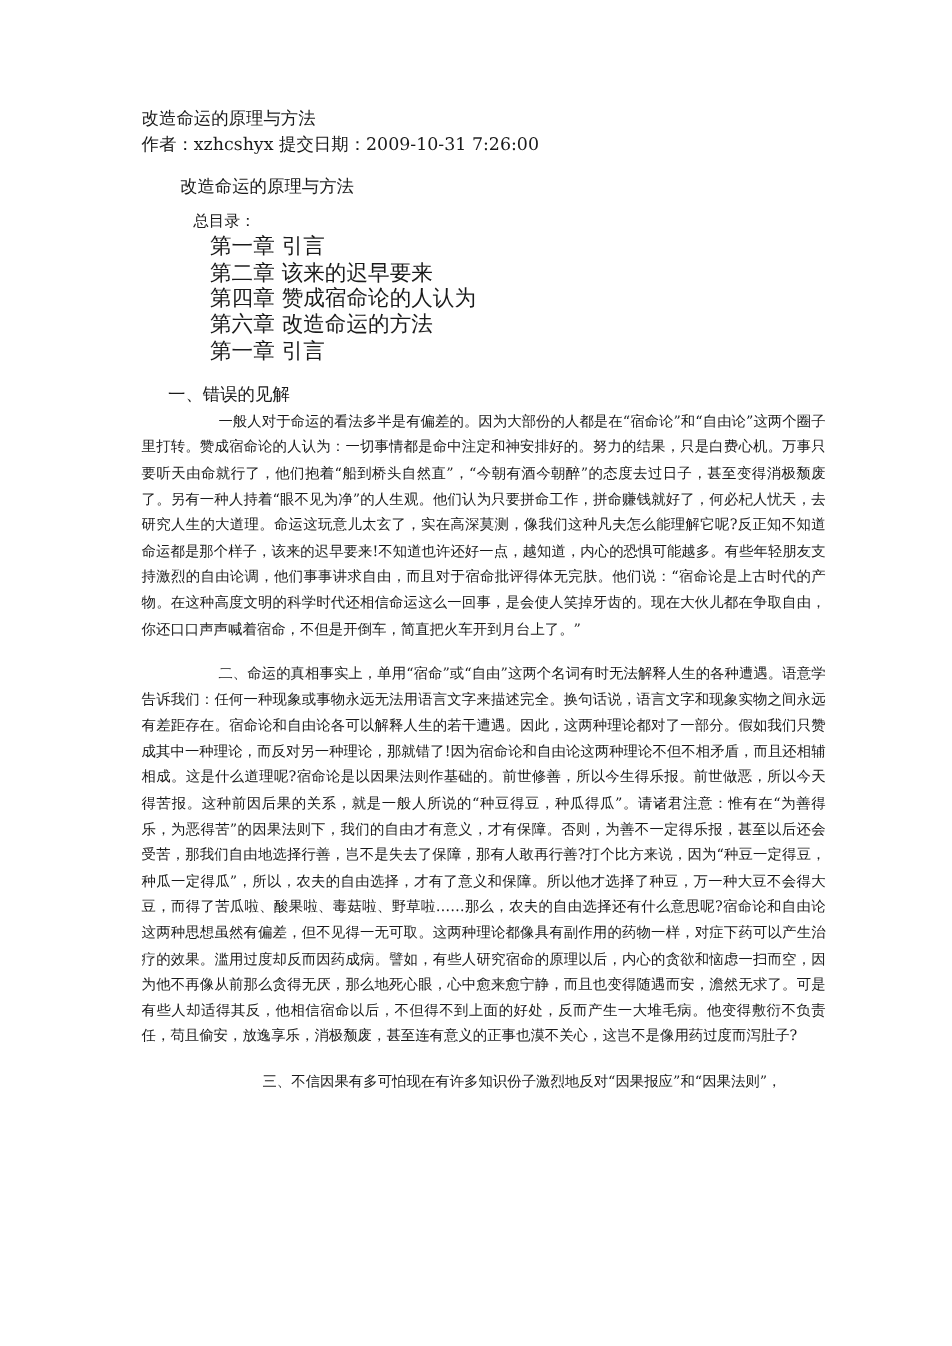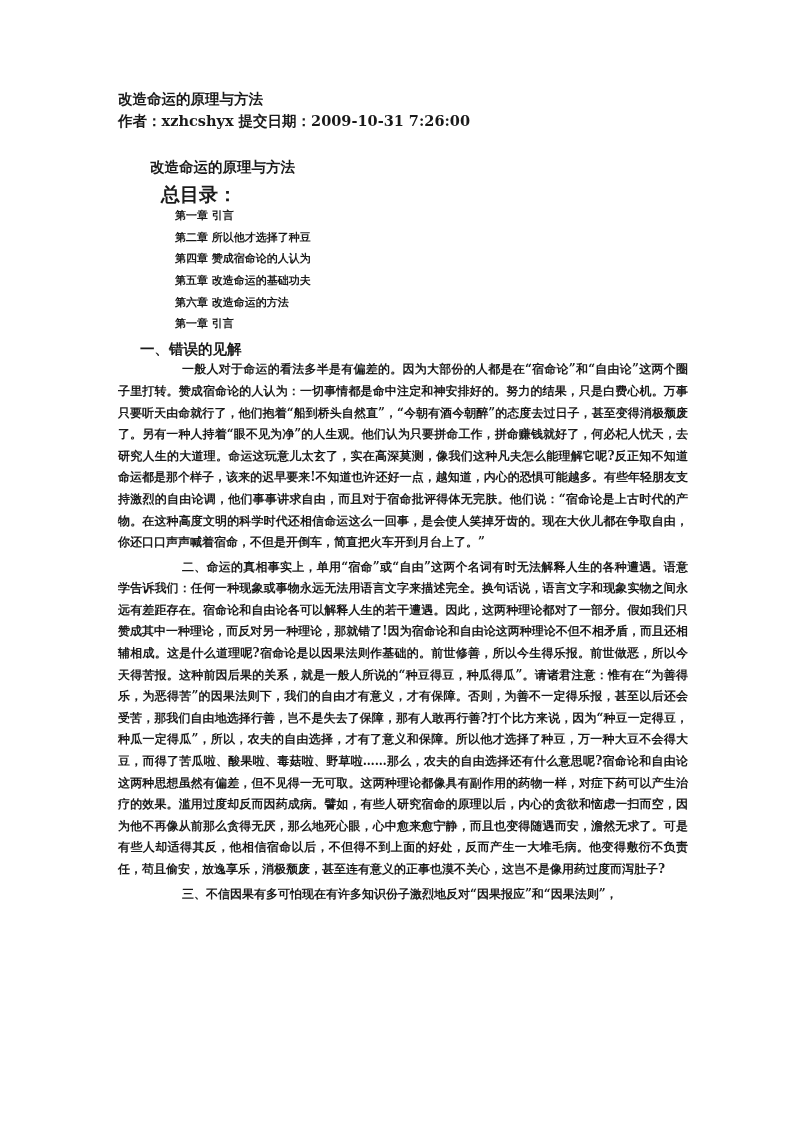--- a/index.html
+++ b/index.html
@@ -15,105 +15,103 @@
     overflow: hidden;
     position: relative;
   }
   .page {
     position: absolute;
     left: 0;
     top: 0;
     width: 793px;
     height: 951px;
     background: #ffffff;
-    font-weight: bold;
   }
   .content {
     position: absolute;
     left: 118px;
     top: 88px;
     width: 570px;
   }
 
   
   .doc-title {
     font-size: 14.5px;
     line-height: 22px;
     white-space: nowrap;
   }
   .byline {
     font-size: 14.5px;
     line-height: 22px;
     white-space: nowrap;
-    margin-bottom: 24px;
+    margin-bottom: 14px;
   }
 
   
   .toc {
     margin-top: 6px;
   }
   .toc-heading {
     font-size: 14.5px;
     line-height: 21.6px;
     padding-left: 32px;
     white-space: nowrap;
   }
   .toc-label {
-    font-size: 19px;
+    font-size: 13px;
     line-height: 21.6px;
     padding-left: 43px;
     white-space: nowrap;
   }
   .toc-item {
-    font-size: 11px;
+    font-size: 18px;
     line-height: 21.6px;
     padding-left: 57px;
     white-space: nowrap;
   }
 
   
   .section {
-    margin-top: 3px;
+    margin-top: 16px;
   }
   .section-heading {
     font-size: 14.5px;
     line-height: 21.6px;
     padding-left: 22px;
     white-space: nowrap;
   }
   .para {
     font-size: 12px;
     line-height: 21.6px;
     text-align: justify;
     text-justify: inter-ideograph;
     text-indent: 64px;
     margin: 0;
     word-break: break-all;
   }
   .para-last {
-    text-align: left;
+    text-align: center;
   }
 </style>
 </head>
 <body>
 
 <div class="page">
   <div class="content">
 
     <div class="doc-title">改造命运的原理与方法</div>
     <div class="byline">作者：xzhcshyx  提交日期：2009-10-31 7:26:00</div>
 
     <div class="toc-heading">改造命运的原理与方法</div>
 
     <div class="toc">
       <div class="toc-label">总目录：</div>
       <div class="toc-item">第一章  引言</div>
-      <div class="toc-item">第二章  所以他才选择了种豆</div>
+      <div class="toc-item">第二章  该来的迟早要来</div>
       <div class="toc-item">第四章  赞成宿命论的人认为</div>
-      <div class="toc-item">第五章  改造命运的基础功夫</div>
       <div class="toc-item">第六章  改造命运的方法</div>
     </div>
 
     <div class="toc-item">第一章  引言</div>
 
     <div class="section">
       <div class="section-heading">一、错误的见解</div>
       <p class="para">一般人对于命运的看法多半是有偏差的。因为大部份的人都是在“宿命论”和“自由论”这两个圈子里打转。赞成宿命论的人认为：一切事情都是命中注定和神安排好的。努力的结果，只是白费心机。万事只要听天由命就行了，他们抱着“船到桥头自然直”，“今朝有酒今朝醉”的态度去过日子，甚至变得消极颓废了。另有一种人持着“眼不见为净”的人生观。他们认为只要拼命工作，拼命赚钱就好了，何必杞人忧天，去研究人生的大道理。命运这玩意儿太玄了，实在高深莫测，像我们这种凡夫怎么能理解它呢?反正知不知道命运都是那个样子，该来的迟早要来!不知道也许还好一点，越知道，内心的恐惧可能越多。有些年轻朋友支持激烈的自由论调，他们事事讲求自由，而且对于宿命批评得体无完肤。他们说：“宿命论是上古时代的产物。在这种高度文明的科学时代还相信命运这么一回事，是会使人笑掉牙齿的。现在大伙儿都在争取自由，你还口口声声喊着宿命，不但是开倒车，简直把火车开到月台上了。”</p>
     </div>
 

